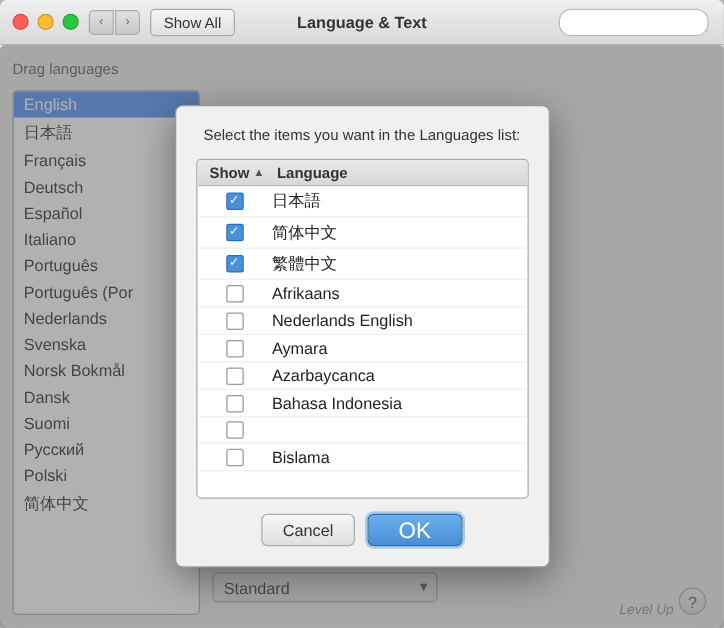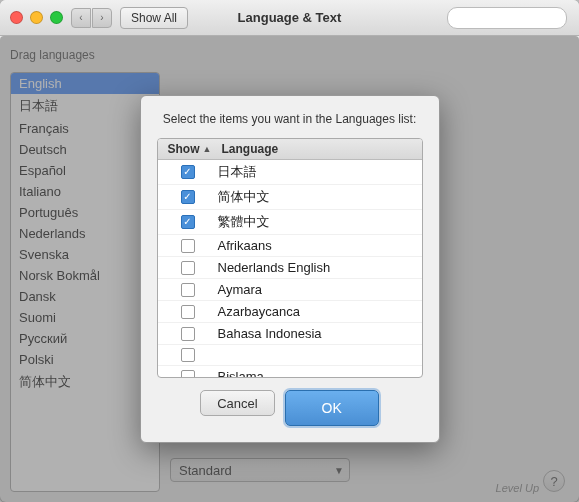--- a/index.html
+++ b/index.html
@@ -199,21 +199,21 @@
       font-size: 12px;
       color: #333;
       text-align: center;
     }
 
     .modal-list-container {
       background: white;
       border: 1px solid #aaa;
       border-radius: 4px;
       overflow: hidden;
-      height: 240px;
+      height: 272px;
       display: flex;
       flex-direction: column;
     }
 
     .modal-list-header {
       display: flex;
       background: linear-gradient(to bottom, #e8e8e8, #d8d8d8);
       border-bottom: 1px solid #bbb;
       padding: 3px 0;
     }
@@ -297,26 +297,26 @@
       padding: 0 16px;
       background: linear-gradient(to bottom, #f5f5f5, #e0e0e0);
       border: 1px solid #aaa;
       border-radius: 5px;
       font-size: 13px;
       color: #333;
       cursor: pointer;
     }
 
     .btn-ok {
-      height: 36px;
-      padding: 0 36px;
+      height: 26px;
+      padding: 0 24px;
       background: linear-gradient(to bottom, #6aafee, #4a8fd4);
       border: 1px solid #2a6faf;
       border-radius: 5px;
-      font-size: 14px;
+      font-size: 18px;
       color: white;
       cursor: pointer;
       box-shadow: 0 0 0 2px rgba(74,143,212,0.4);
     }
 
     .sort-label {
       font-size: 13px;
       color: #333;
     }
 
@@ -405,20 +405,21 @@
       <div class="drag-label">Drag languages</div>
       <div class="language-list">
 
       <div class="lang-item selected">English</div>
           <div class="lang-item">日本語</div>
           <div class="lang-item">Français</div>
           <div class="lang-item">Deutsch</div>
           <div class="lang-item">Español</div>
           <div class="lang-item">Italiano</div>
           <div class="lang-item">Português</div>
+          <div class="lang-item">Português (Por</div>
           <div class="lang-item">Nederlands</div>
           <div class="lang-item">Svenska</div>
           <div class="lang-item">Norsk Bokmål</div>
           <div class="lang-item">Dansk</div>
           <div class="lang-item">Suomi</div>
           <div class="lang-item">Русский</div>
           <div class="lang-item">Polski</div>
           <div class="lang-item">简体中文</div>
         </div>
     </div>

